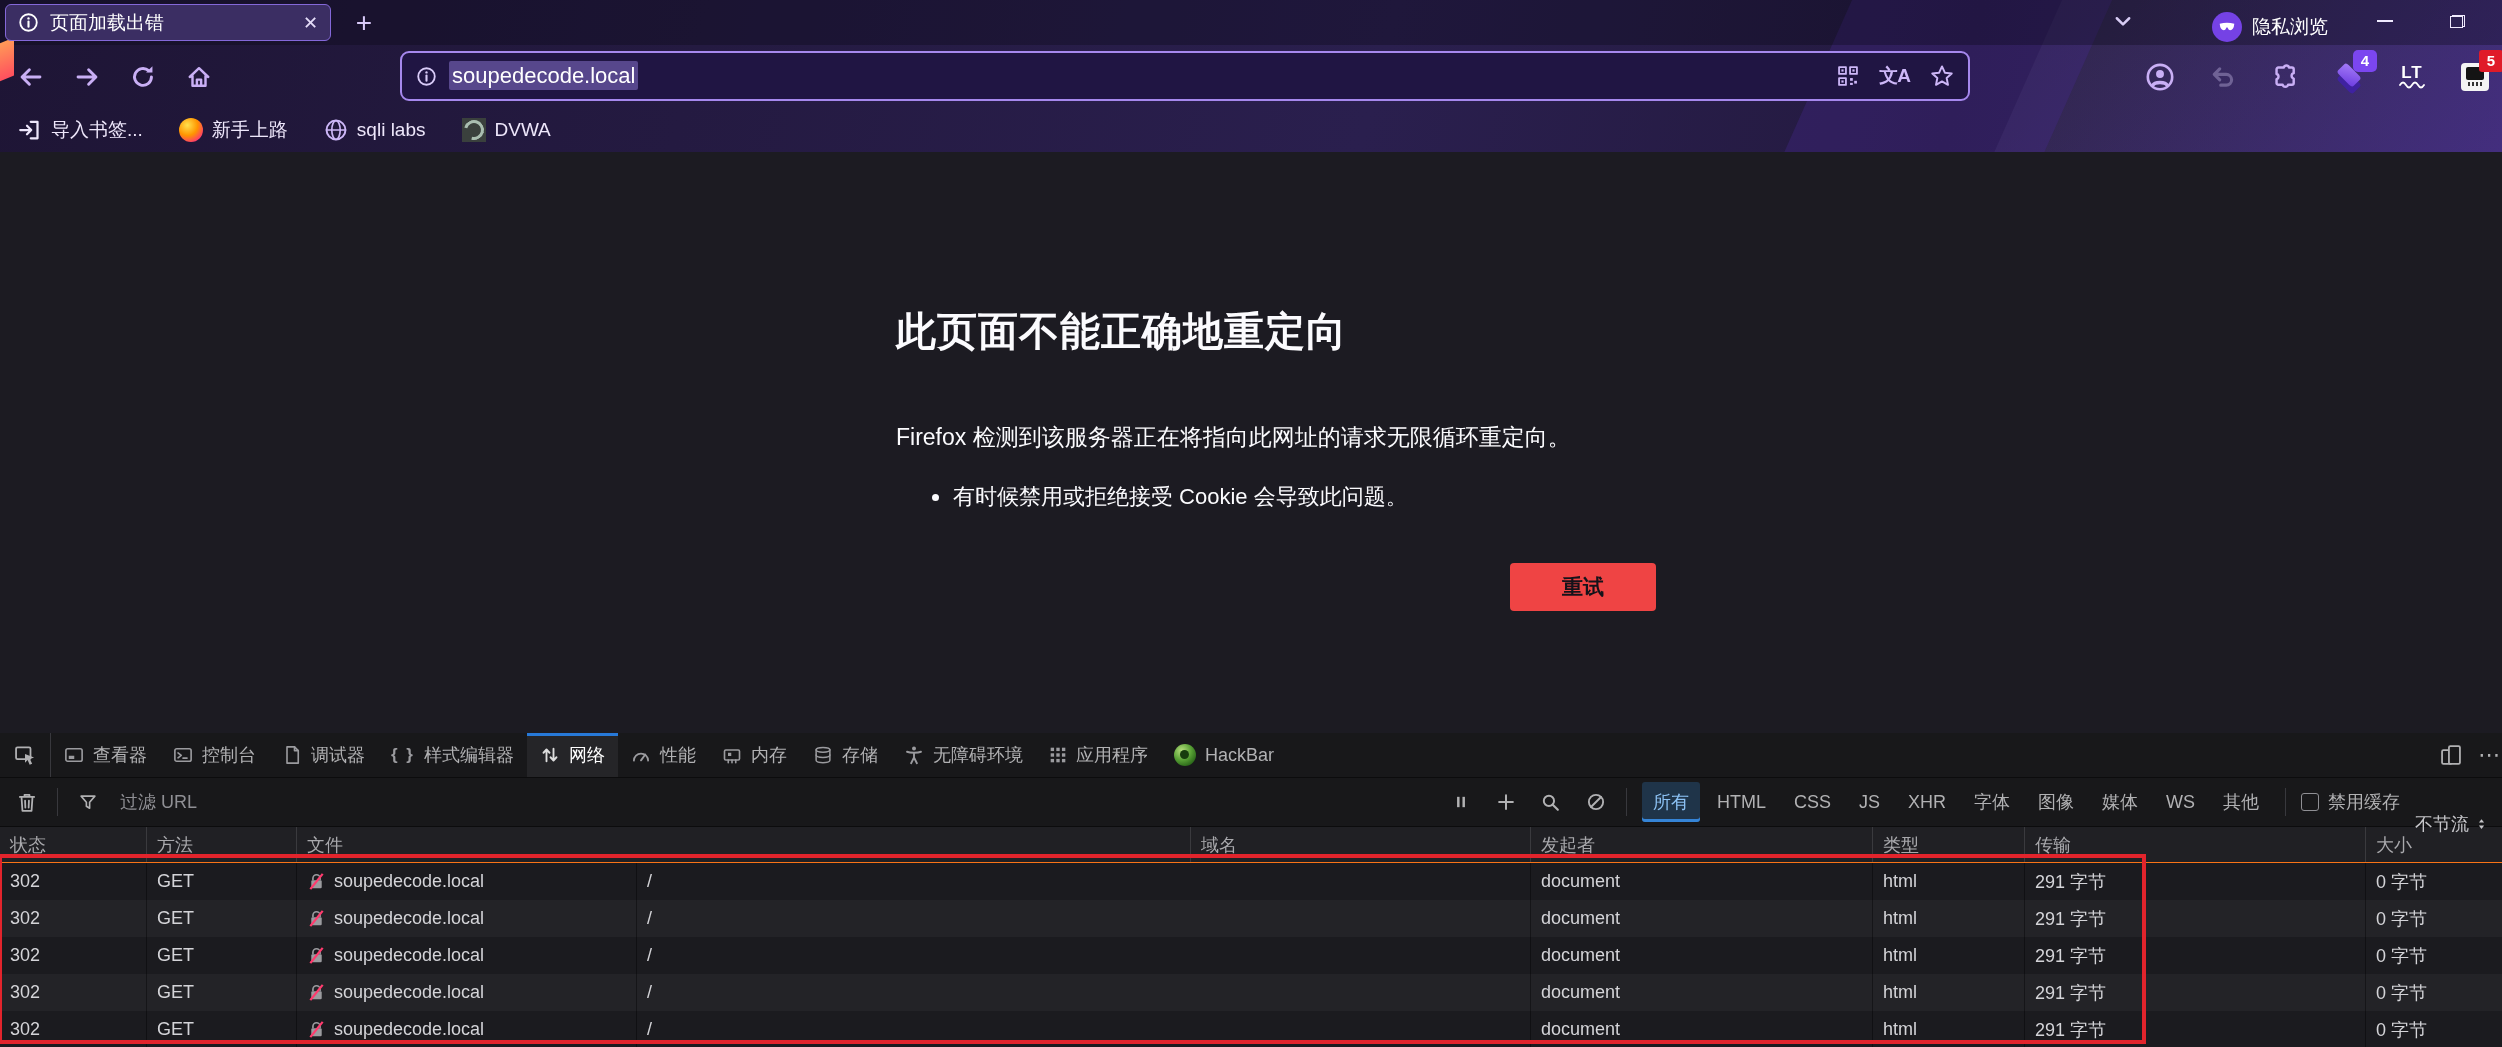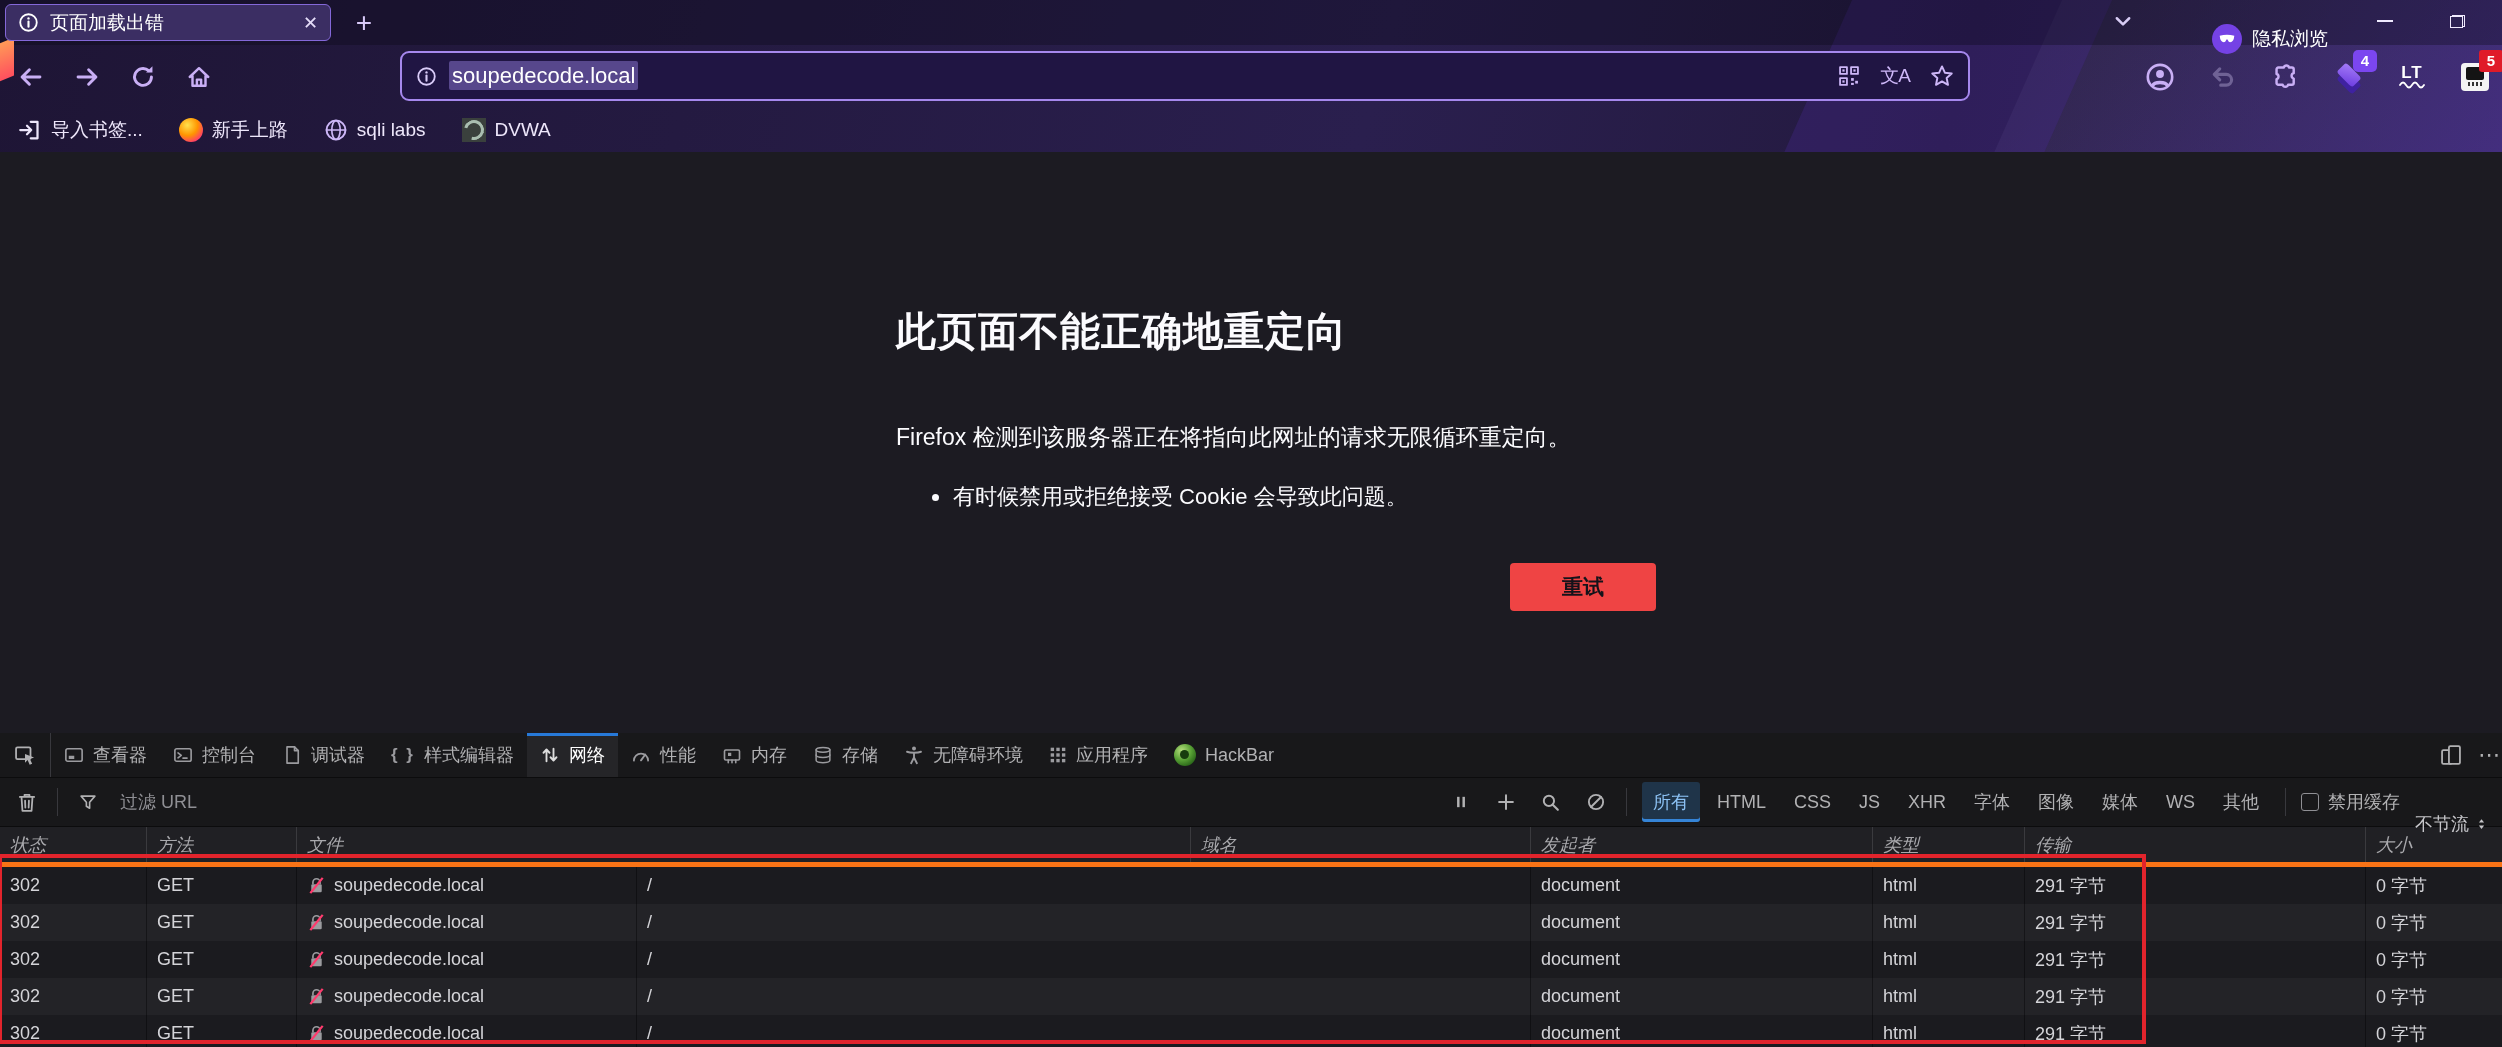--- a/index.html
+++ b/index.html
@@ -19,41 +19,41 @@
     background:linear-gradient(180deg,#ff9a57,#ff4f5e);}
   .tabstrip-shade{position:absolute;top:0;left:0;right:0;height:45px;background:rgba(8,5,18,0.30);}
 
   .tab{position:absolute;left:5px;top:4px;width:326px;height:37px;background:#3b2e63;border:1px solid #8468d9;
     border-radius:6px;display:flex;align-items:center;gap:11px;padding:0 12px;color:#fff;font-size:19px;box-sizing:border-box;}
   .tab-title{flex:1;white-space:nowrap;overflow:hidden;}
   .tab-close{color:#e4dcf8;font-size:18px;cursor:default;}
   .newtab-btn{position:absolute;left:346px;top:7px;width:36px;height:32px;display:flex;align-items:center;justify-content:center;
     color:#d8c9f8;font-size:28px;font-weight:300;}
   .tabs-chevron{position:absolute;left:2112px;top:10px;color:#d8ccf5;}
-  .private-badge{position:absolute;left:2212px;top:24px;display:flex;align-items:center;gap:10px;color:#fff;font-size:19px;}
+  .private-badge{position:absolute;left:2212px;top:12px;display:flex;align-items:center;gap:10px;color:#fff;font-size:19px;}
   .mask-circle{width:30px;height:30px;border-radius:50%;background:#7542e5;display:flex;align-items:center;justify-content:center;}
   .win-btn{position:absolute;top:0;width:58px;height:42px;display:flex;align-items:center;justify-content:center;color:#efeafe;}
   .win-min{left:2356px;}
   .win-restore{left:2428px;}
   .min-line{display:inline-block;width:16px;border-top:2px solid #efeafe;}
   .restore-glyph{position:relative;width:15px;height:13px;}
   .restore-glyph i{position:absolute;display:block;width:11px;height:10px;border:1.6px solid #efeafe;background:transparent;}
   .restore-glyph i:first-child{right:0;top:0;}
   .restore-glyph i:last-child{left:0;bottom:0;background:#2c2153;}
 
   
   .navbar{position:absolute;top:45px;left:0;width:2502px;height:63px;display:flex;align-items:center;color:#c9aff5;}
   .nav-btn{width:50px;height:46px;display:flex;align-items:center;justify-content:center;margin-left:6px;border-radius:6px;}
   .urlbar{position:absolute;left:400px;top:6px;width:1570px;height:50px;box-sizing:border-box;border:2px solid #a688ee;
     border-radius:9px;background:#201543;display:flex;align-items:center;gap:12px;padding:0 14px;}
   .url-info{color:#d9cbf8;}
   .url-text{font-size:22px;color:#fff;}
   .url-text .sel{background:#57478c;padding:2px 3px;border-radius:2px;}
   .url-icons{margin-left:auto;display:flex;align-items:center;gap:20px;color:#cdb7f8;}
-  .translate-glyph{font-size:19px;color:#cdb7f8;font-weight:400;letter-spacing:-1px;}
+  .translate-glyph{font-size:19px;color:#cdb7f8;font-weight:700;letter-spacing:-1px;}
   .toolbar-right{position:absolute;right:8px;top:0;height:63px;display:flex;align-items:center;gap:25px;}
   .tr-btn{position:relative;display:flex;align-items:center;justify-content:center;width:38px;height:38px;}
   .badge{position:absolute;top:-8px;right:-9px;min-width:14px;padding:0 5px;height:22px;border-radius:5px;color:#fff;
     font-size:15px;font-weight:700;display:flex;align-items:center;justify-content:center;}
   .badge-purple{background:#7b46f0;}
   .badge-red{background:#e01b29;border-radius:3px;}
   .layers-glyph{position:relative;width:30px;height:32px;}
   .layers-glyph i{position:absolute;left:4px;width:22px;height:22px;transform:rotate(45deg) scaleY(.62);border-radius:4px;}
   .layers-glyph i:first-child{top:10px;background:#3f22a0;}
   .layers-glyph i:last-child{top:3px;background:linear-gradient(135deg,#a57cf8,#6c3ce0);}
@@ -110,21 +110,21 @@
     font-family:inherit;}
   .filter-input::placeholder{color:#8f8f94;}
   .fb-btn{display:flex;align-items:center;justify-content:center;width:30px;height:30px;color:#b1b1b3;}
   .chips{display:flex;align-items:center;gap:6px;}
   .chip{padding:8px 11px;border-radius:3px;color:#b1b1b3;position:relative;}
   .chip.active{color:#8cc1f3;background:#1f3449;box-shadow:inset 0 -3px 0 #3584d6;}
   .cache-group{display:flex;align-items:center;gap:9px;}
   .checkbox{width:18px;height:18px;border:1.6px solid #8f8f94;border-radius:3px;box-sizing:border-box;}
   .throttle{display:flex;align-items:center;gap:6px;padding-right:2px;color:#c6c6ca;margin-top:44px;}
 
-  .dt-thead{height:35px;display:flex;background:#202024;border-bottom:5px solid #f97316;color:#a9a9ad;font-style:italic;}
+  .dt-thead{height:35px;display:flex;background:#202024;border-bottom:1px solid #f97316;color:#a9a9ad;}
   .th{display:flex;align-items:center;padding:0 10px;border-right:1px solid #3a3a3e;box-sizing:border-box;}
   .tr{height:37px;display:flex;color:#d4d4d8;}
   .tr.odd{background:#1b1b1f;}
   .tr.even{background:#232327;}
   .td{display:flex;align-items:center;gap:8px;padding:0 10px;border-right:1px solid rgba(0,0,0,0.38);box-sizing:border-box;
     white-space:nowrap;overflow:hidden;}
   .c0{width:147px;flex:0 0 auto;} .c1{width:150px;flex:0 0 auto;} .c2{width:340px;flex:0 0 auto;}
   .c3{width:894px;flex:0 0 auto;} .c4{width:342px;flex:0 0 auto;} .c5{width:152px;flex:0 0 auto;}
   .c6{width:341px;flex:0 0 auto;} .c7{flex:1;border-right:none;}
 

